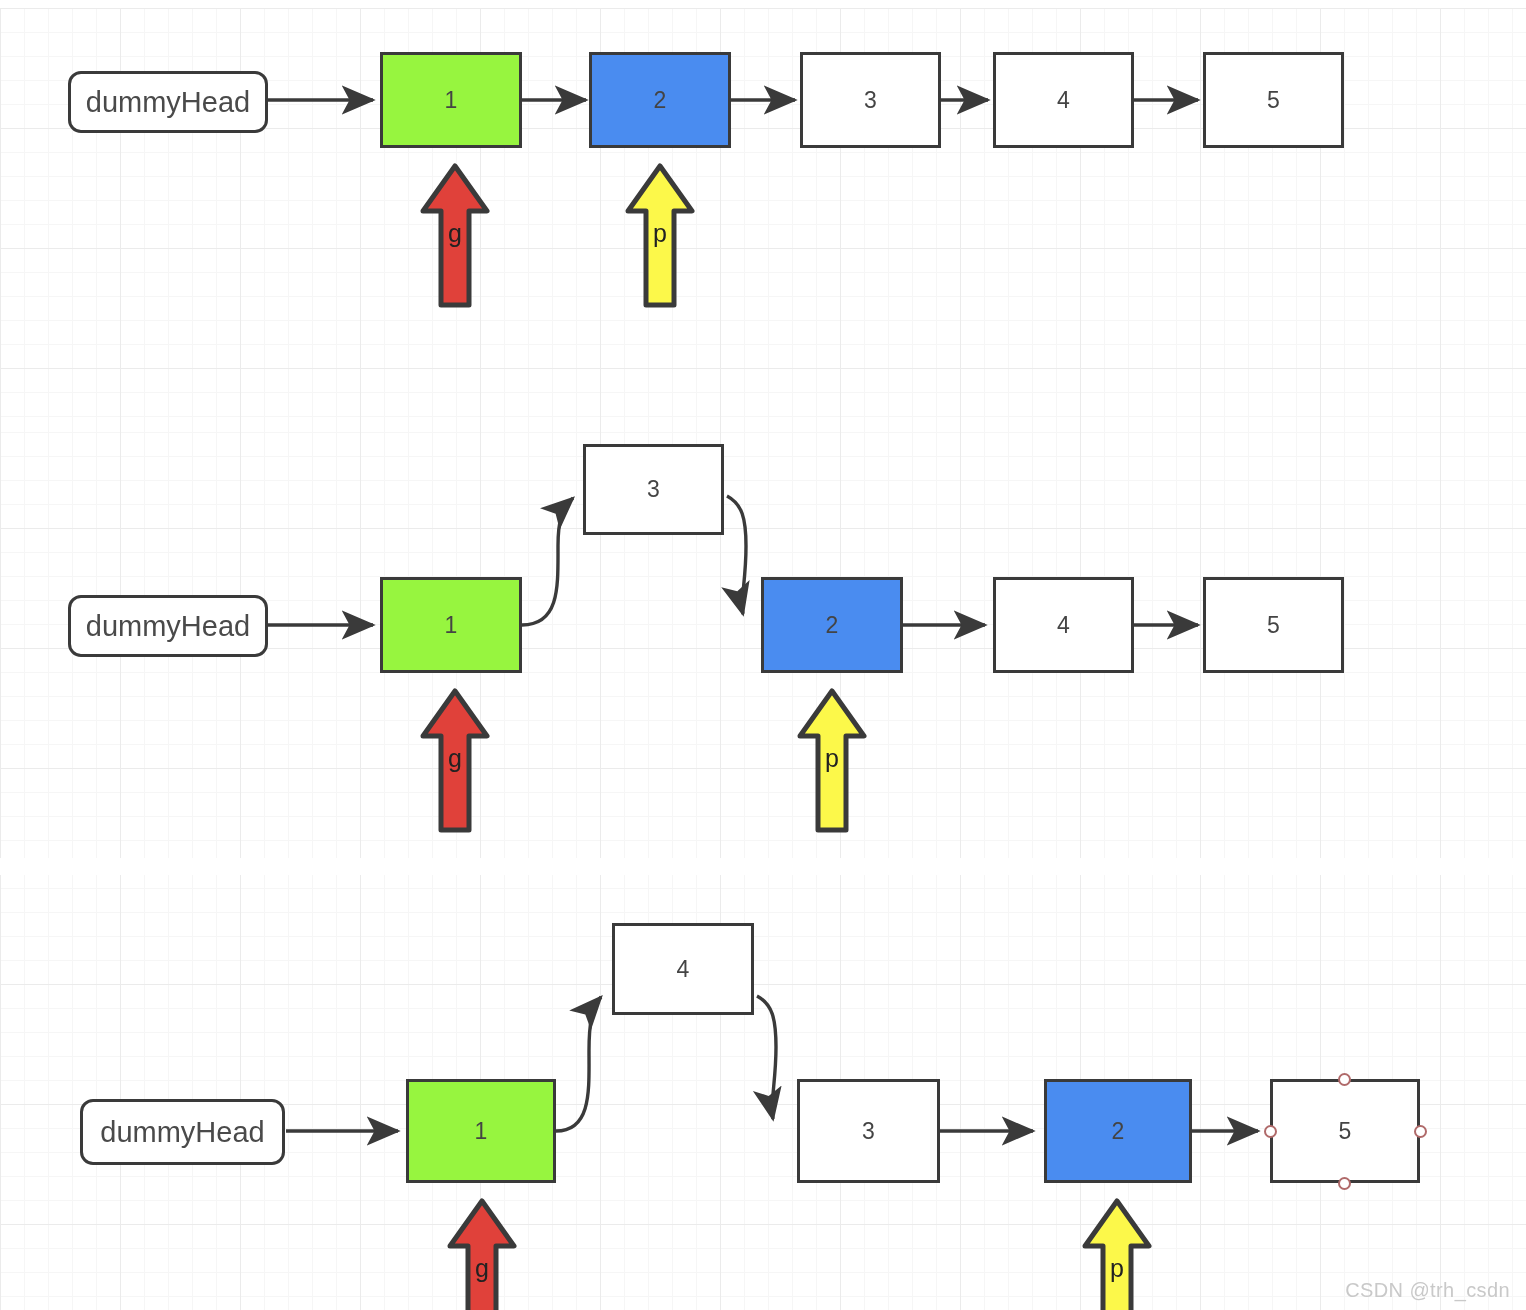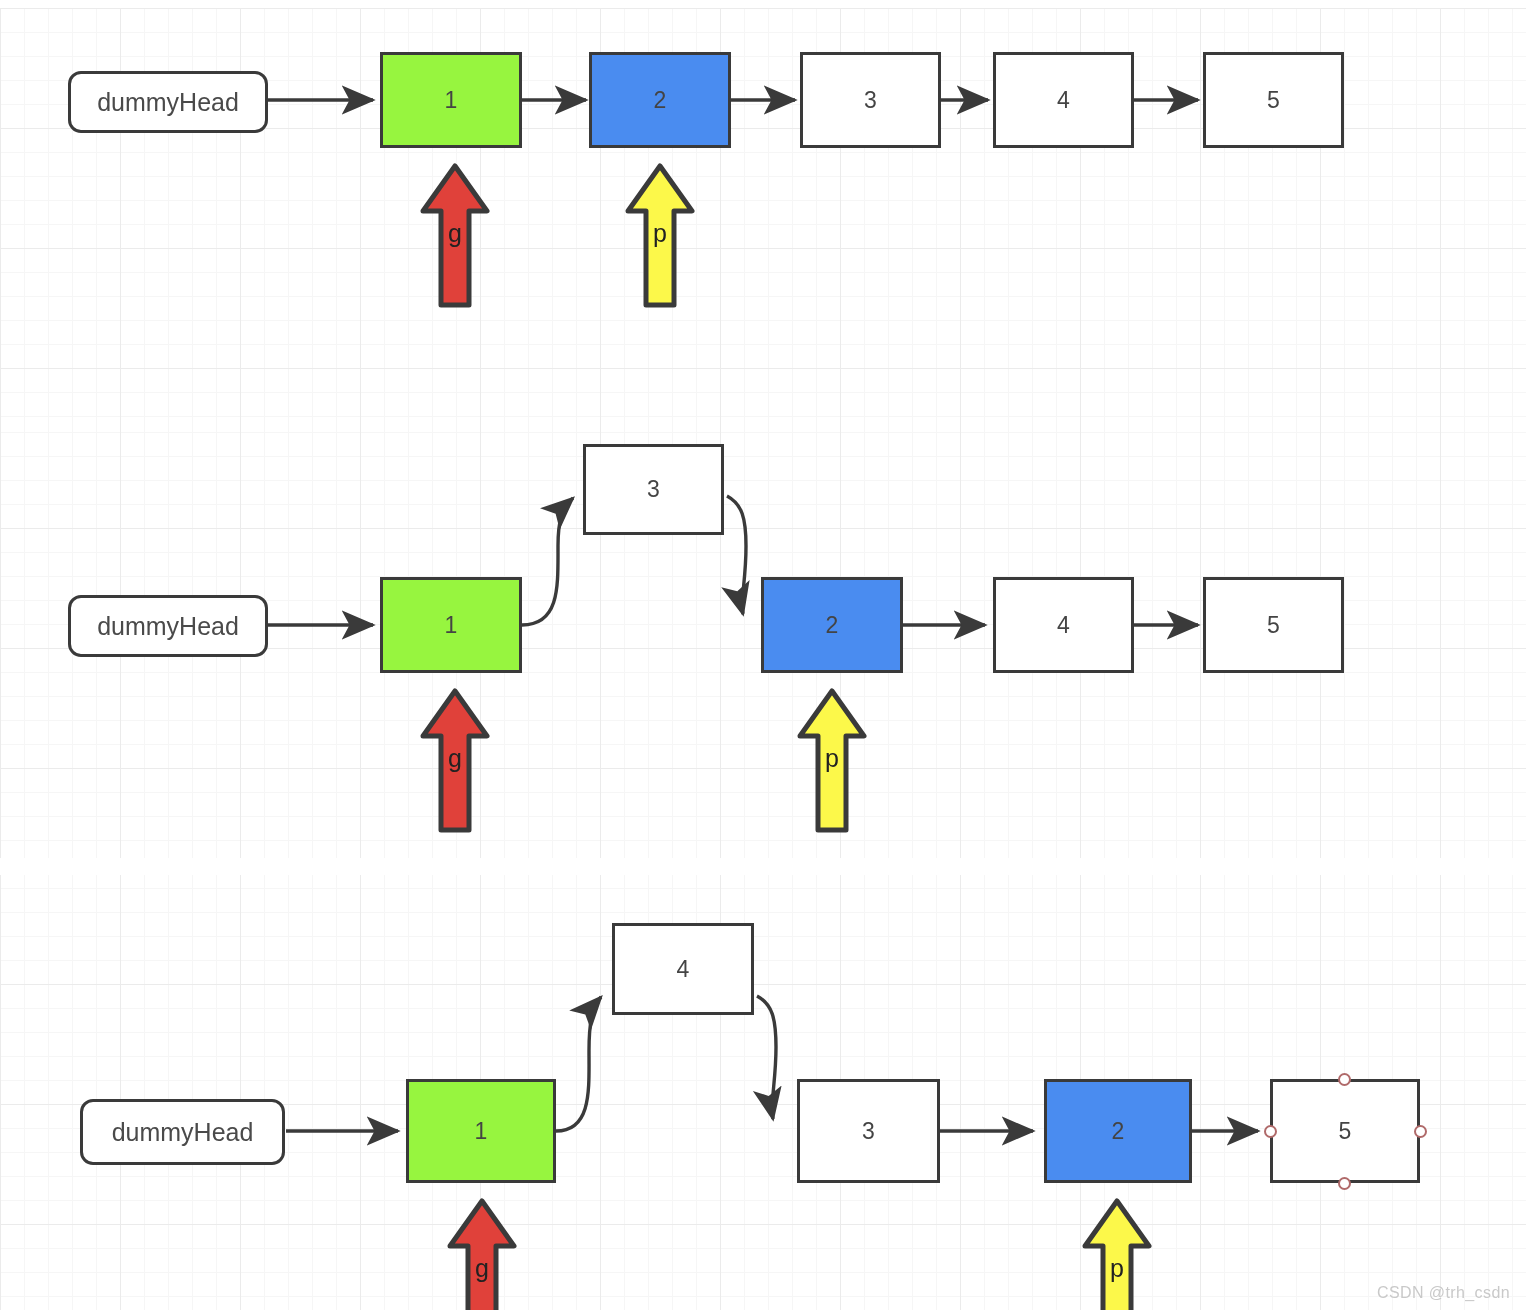--- a/index.html
+++ b/index.html
@@ -56,21 +56,21 @@
     justify-content: center;
     color: #444444;
     font-size: 23px;
     line-height: 1;
     font-family: "Liberation Sans", sans-serif;
   }
   .node.green { background: #97F53F; }
   .node.blue  { background: #4A8CF0; }
   .node.rounded {
     border-radius: 13px;
-    font-size: 25px;
+    font-size: 29px;
     color: #4a4a4a;
   }
 
   
   .handle {
     position: absolute;
     width: 13px;
     height: 13px;
     box-sizing: border-box;
     border: 2px solid #b06a6a;
@@ -92,21 +92,21 @@
     line-height: 1;
     font-family: "Liberation Sans", sans-serif;
     pointer-events: none;
   }
 
   
   #watermark {
     position: absolute;
     right: 16px;
     bottom: 8px;
-    font-size: 16px;
+    font-size: 20px;
     color: #c9c9c9;
     font-family: "Liberation Sans", sans-serif;
     letter-spacing: 0.4px;
   }
 </style>
 </head>
 <body>
 
 <div id="canvas">
 

